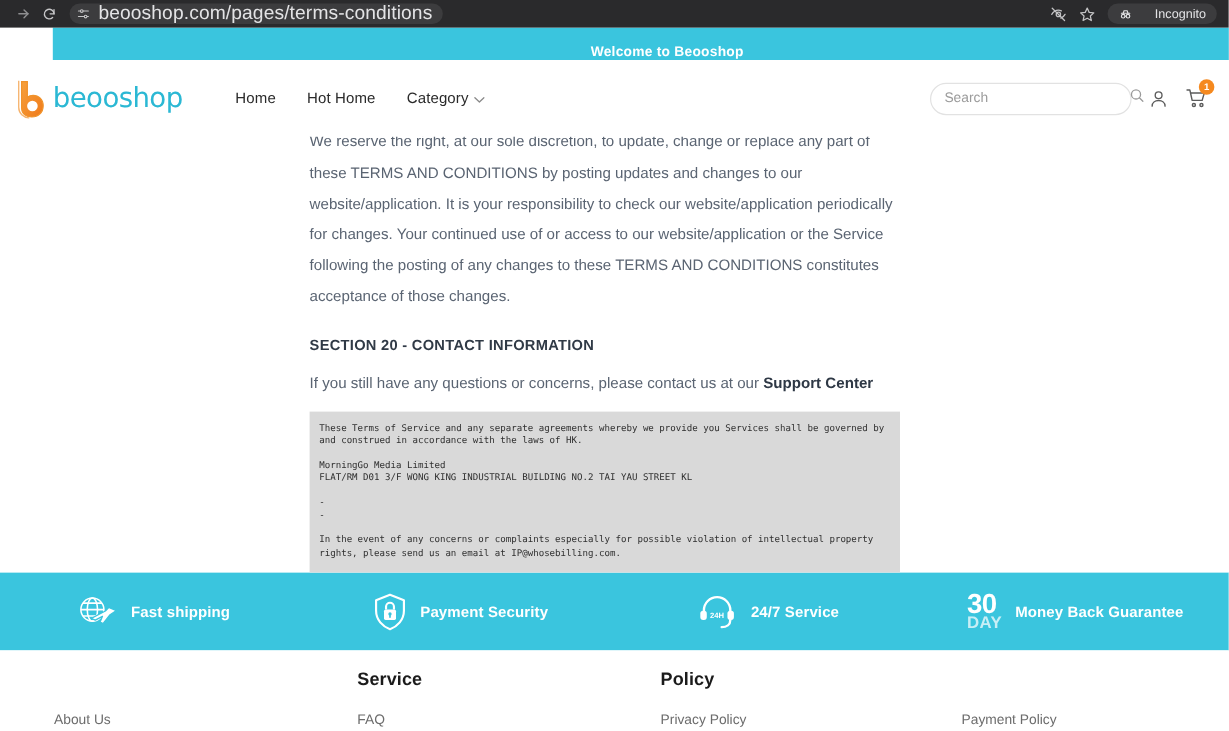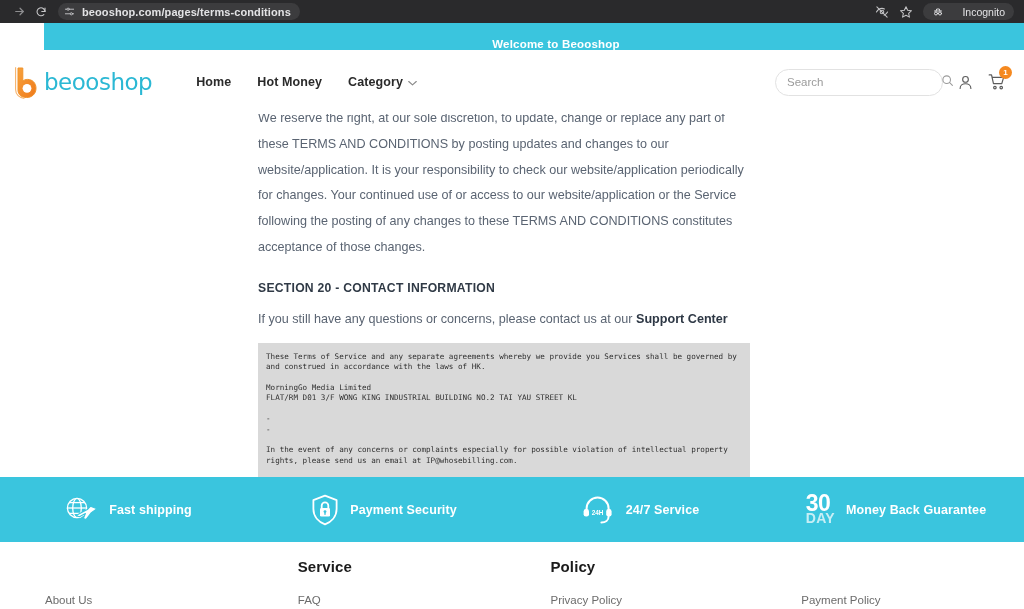--- a/index.html
+++ b/index.html
@@ -29,22 +29,22 @@
     margin-left: 6px;
     height: 17px;
     background: #3c3c3e;
     border-radius: 9px;
     display: flex; align-items: center;
     padding: 0 9px 0 6px;
     max-width: 600px;
   }
   .url-icon { width: 11px; height: 11px; margin-right: 7px; flex: 0 0 auto; }
   .url-text {
-    color: #e3e3e5; font-size: 11px;
-    white-space: nowrap; letter-spacing: .1px; font-weight: bold;
+    color: #e3e3e5; font-size: 16px;
+    white-space: nowrap; letter-spacing: .1px;
   }
   .browser-right {
     margin-left: auto; display: flex; align-items: center; gap: 10px;
     padding-right: 2px;
   }
   .chrome-icon { color: #c3c3c5; display: flex; align-items: center; }
   .incognito-pill {
     display: flex; align-items: center; gap: 18px;
     background: #3c3c3e; border-radius: 9px;
     height: 17px; padding: 0 9px;
@@ -70,21 +70,21 @@
     padding: 0 18px 0 14px;
     position: relative;
   }
   .logo { display: flex; align-items: center; gap: 4px; }
   .logo-text {
     font-size: 23px; color: #2bb8d4; letter-spacing: -0.5px;
     font-family: "DejaVu Sans", sans-serif; font-weight: 500;
   }
   .main-nav { display: flex; align-items: center; gap: 26px; margin-left: 44px; }
   .nav-item {
-    font-size: 12.5px; font-weight: bold; color: #2a2a2a;
+    font-size: 12.5px; font-weight: normal; color: #2a2a2a;
     display: flex; align-items: center; gap: 5px;
     letter-spacing: .1px;
   }
   .chev { display: inline-block; color: #8a8a8a; }
   .header-right {
     margin-left: auto; display: flex; align-items: center; gap: 14px;
   }
   .search-box {
     width: 168px; height: 27px;
     border: 1px solid #e2e2e2; border-radius: 14px;
@@ -262,21 +262,21 @@
       <circle cx="13" cy="22.3" r="4.4" fill="#ffffff"></circle>
     </svg>
     <span class="logo-text">beooshop</span>
   </a>
 
   <nav class="main-nav">
     <a class="nav-item">
       <span>Home</span>
     </a>
     <a class="nav-item">
-      <span>Hot Money</span>
+      <span>Hot Home</span>
     </a>
     <a class="nav-item">
       <span>Category</span>
       <span class="chev">
         <svg width="9" height="6" viewBox="0 0 12 8" fill="none" stroke="currentColor" stroke-width="1.5" stroke-linecap="round" stroke-linejoin="round">
           <polyline points="1 2 6 6.6 11 2"></polyline>
         </svg>
       </span>
     </a>
   </nav>

